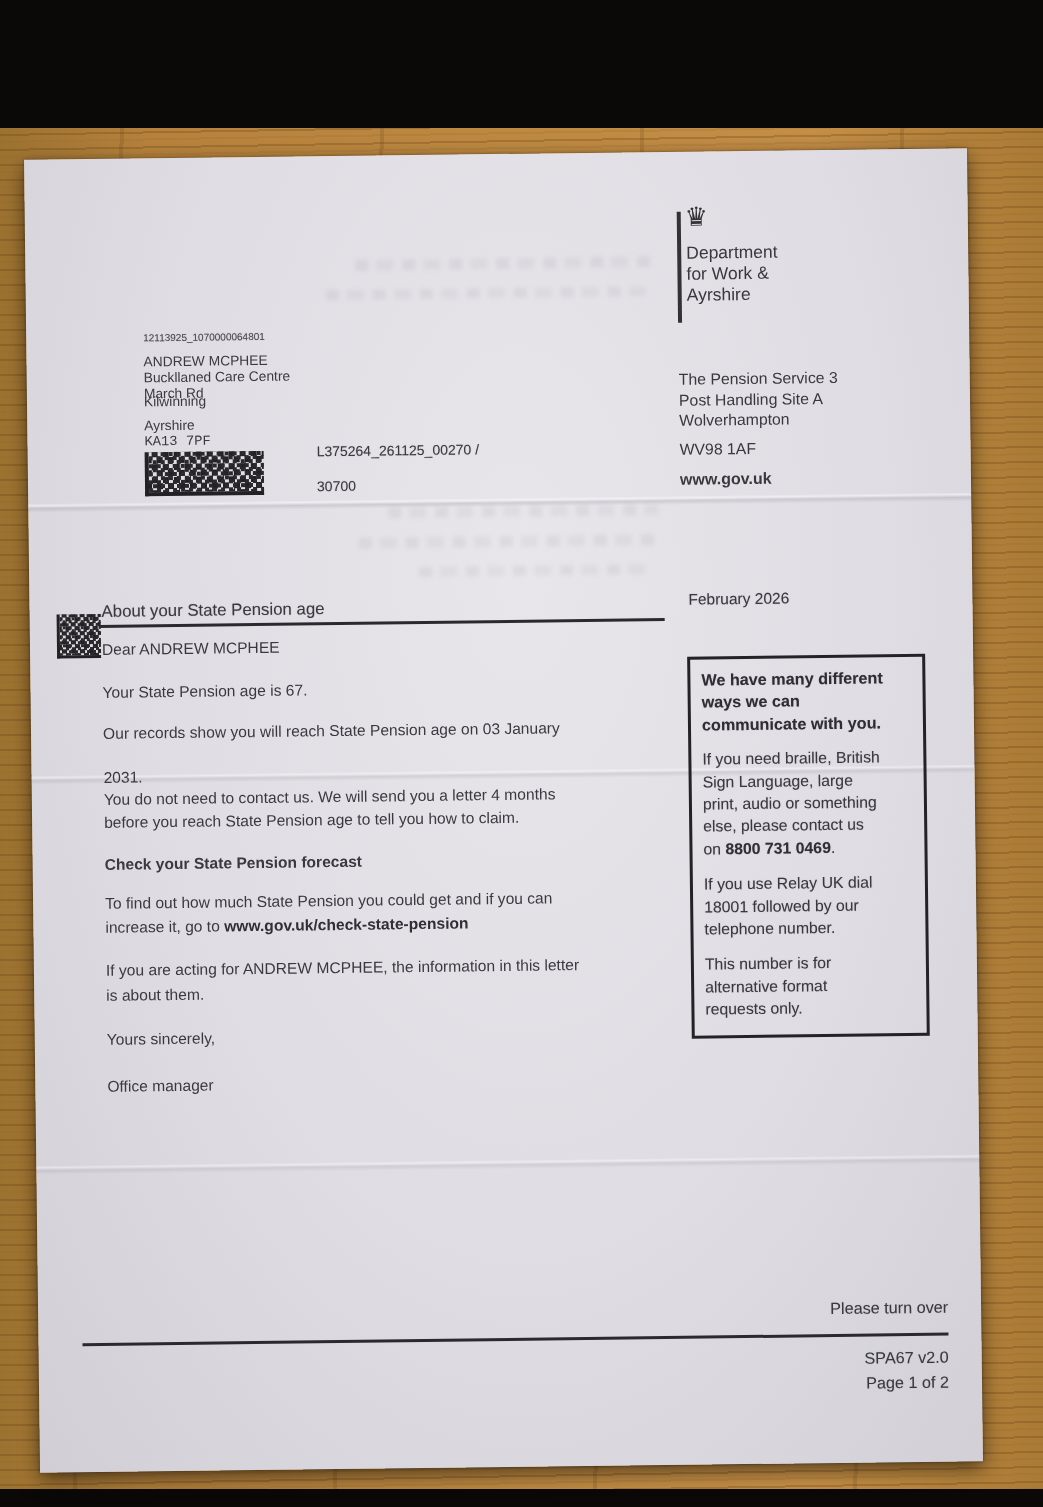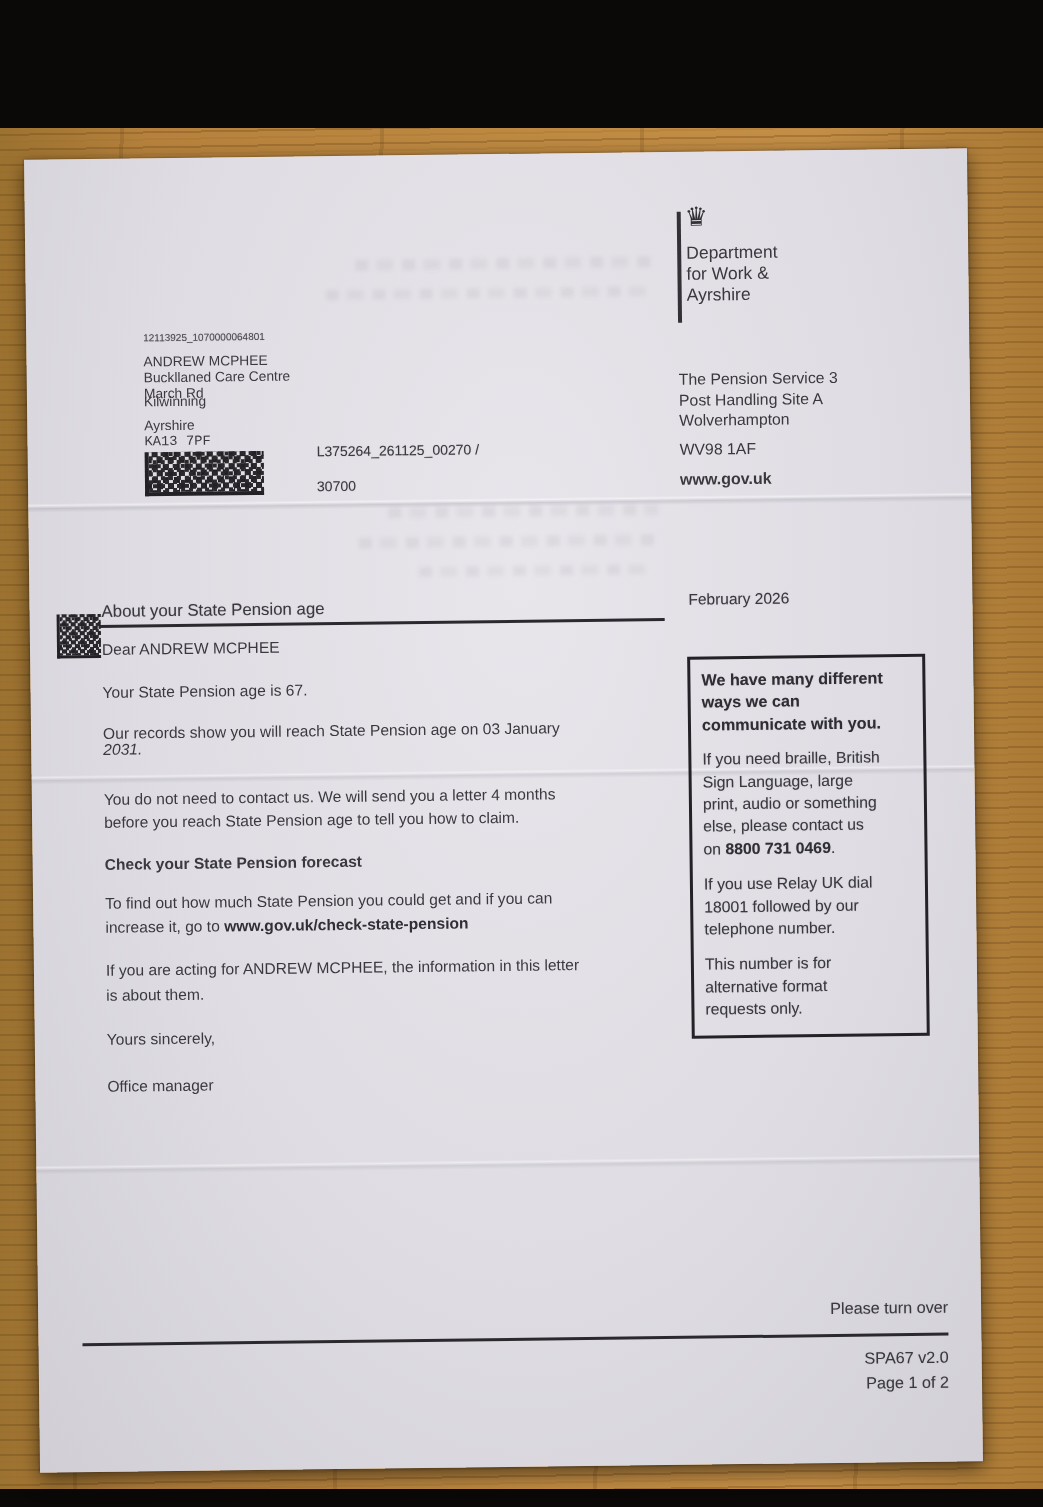--- a/index.html
+++ b/index.html
@@ -109,21 +109,21 @@
 
   <div class="t" style="left:659px;top:439px;font-size:15.5px;">February 2026</div>
 
   <div class="dm small" style="left:27px;top:455px;width:41px;height:41px;"></div>
   <div class="t" style="left:72px;top:443px;font-size:16.8px;">About your State Pension age</div>
   <div class="rule" style="left:69px;top:466px;width:566px;height:3.2px;"></div>
 
   <div class="body-line" style="top:482px;">Dear ANDREW MCPHEE</div>
   <div class="body-line" style="top:525px;">Your State Pension age is 67.</div>
   <div class="body-line" style="top:566px;">Our records show you will reach State Pension age on 03 January</div>
-  <div class="body-line" style="top:582px;font-style:italic;">2031.</div>
+  <div class="body-line" style="top:610px;">2031.</div>
   <div class="body-line" style="top:632px;">You do not need to contact us. We will send you a letter 4 months</div>
   <div class="body-line" style="top:655px;">before you reach State Pension age to tell you how to claim.</div>
   <div class="body-line b" style="top:697px;">Check your State Pension forecast</div>
   <div class="body-line" style="top:736px;">To find out how much State Pension you could get and if you can</div>
   <div class="body-line" style="top:760px;">
     <span>increase it, go to </span><span class="b">www.gov.uk/check-state-pension</span>
   </div>
   <div class="body-line" style="top:803px;">If you are acting for ANDREW MCPHEE, the information in this letter</div>
   <div class="body-line" style="top:828px;">is about them.</div>
   <div class="body-line" style="top:872px;">Yours sincerely,</div>

